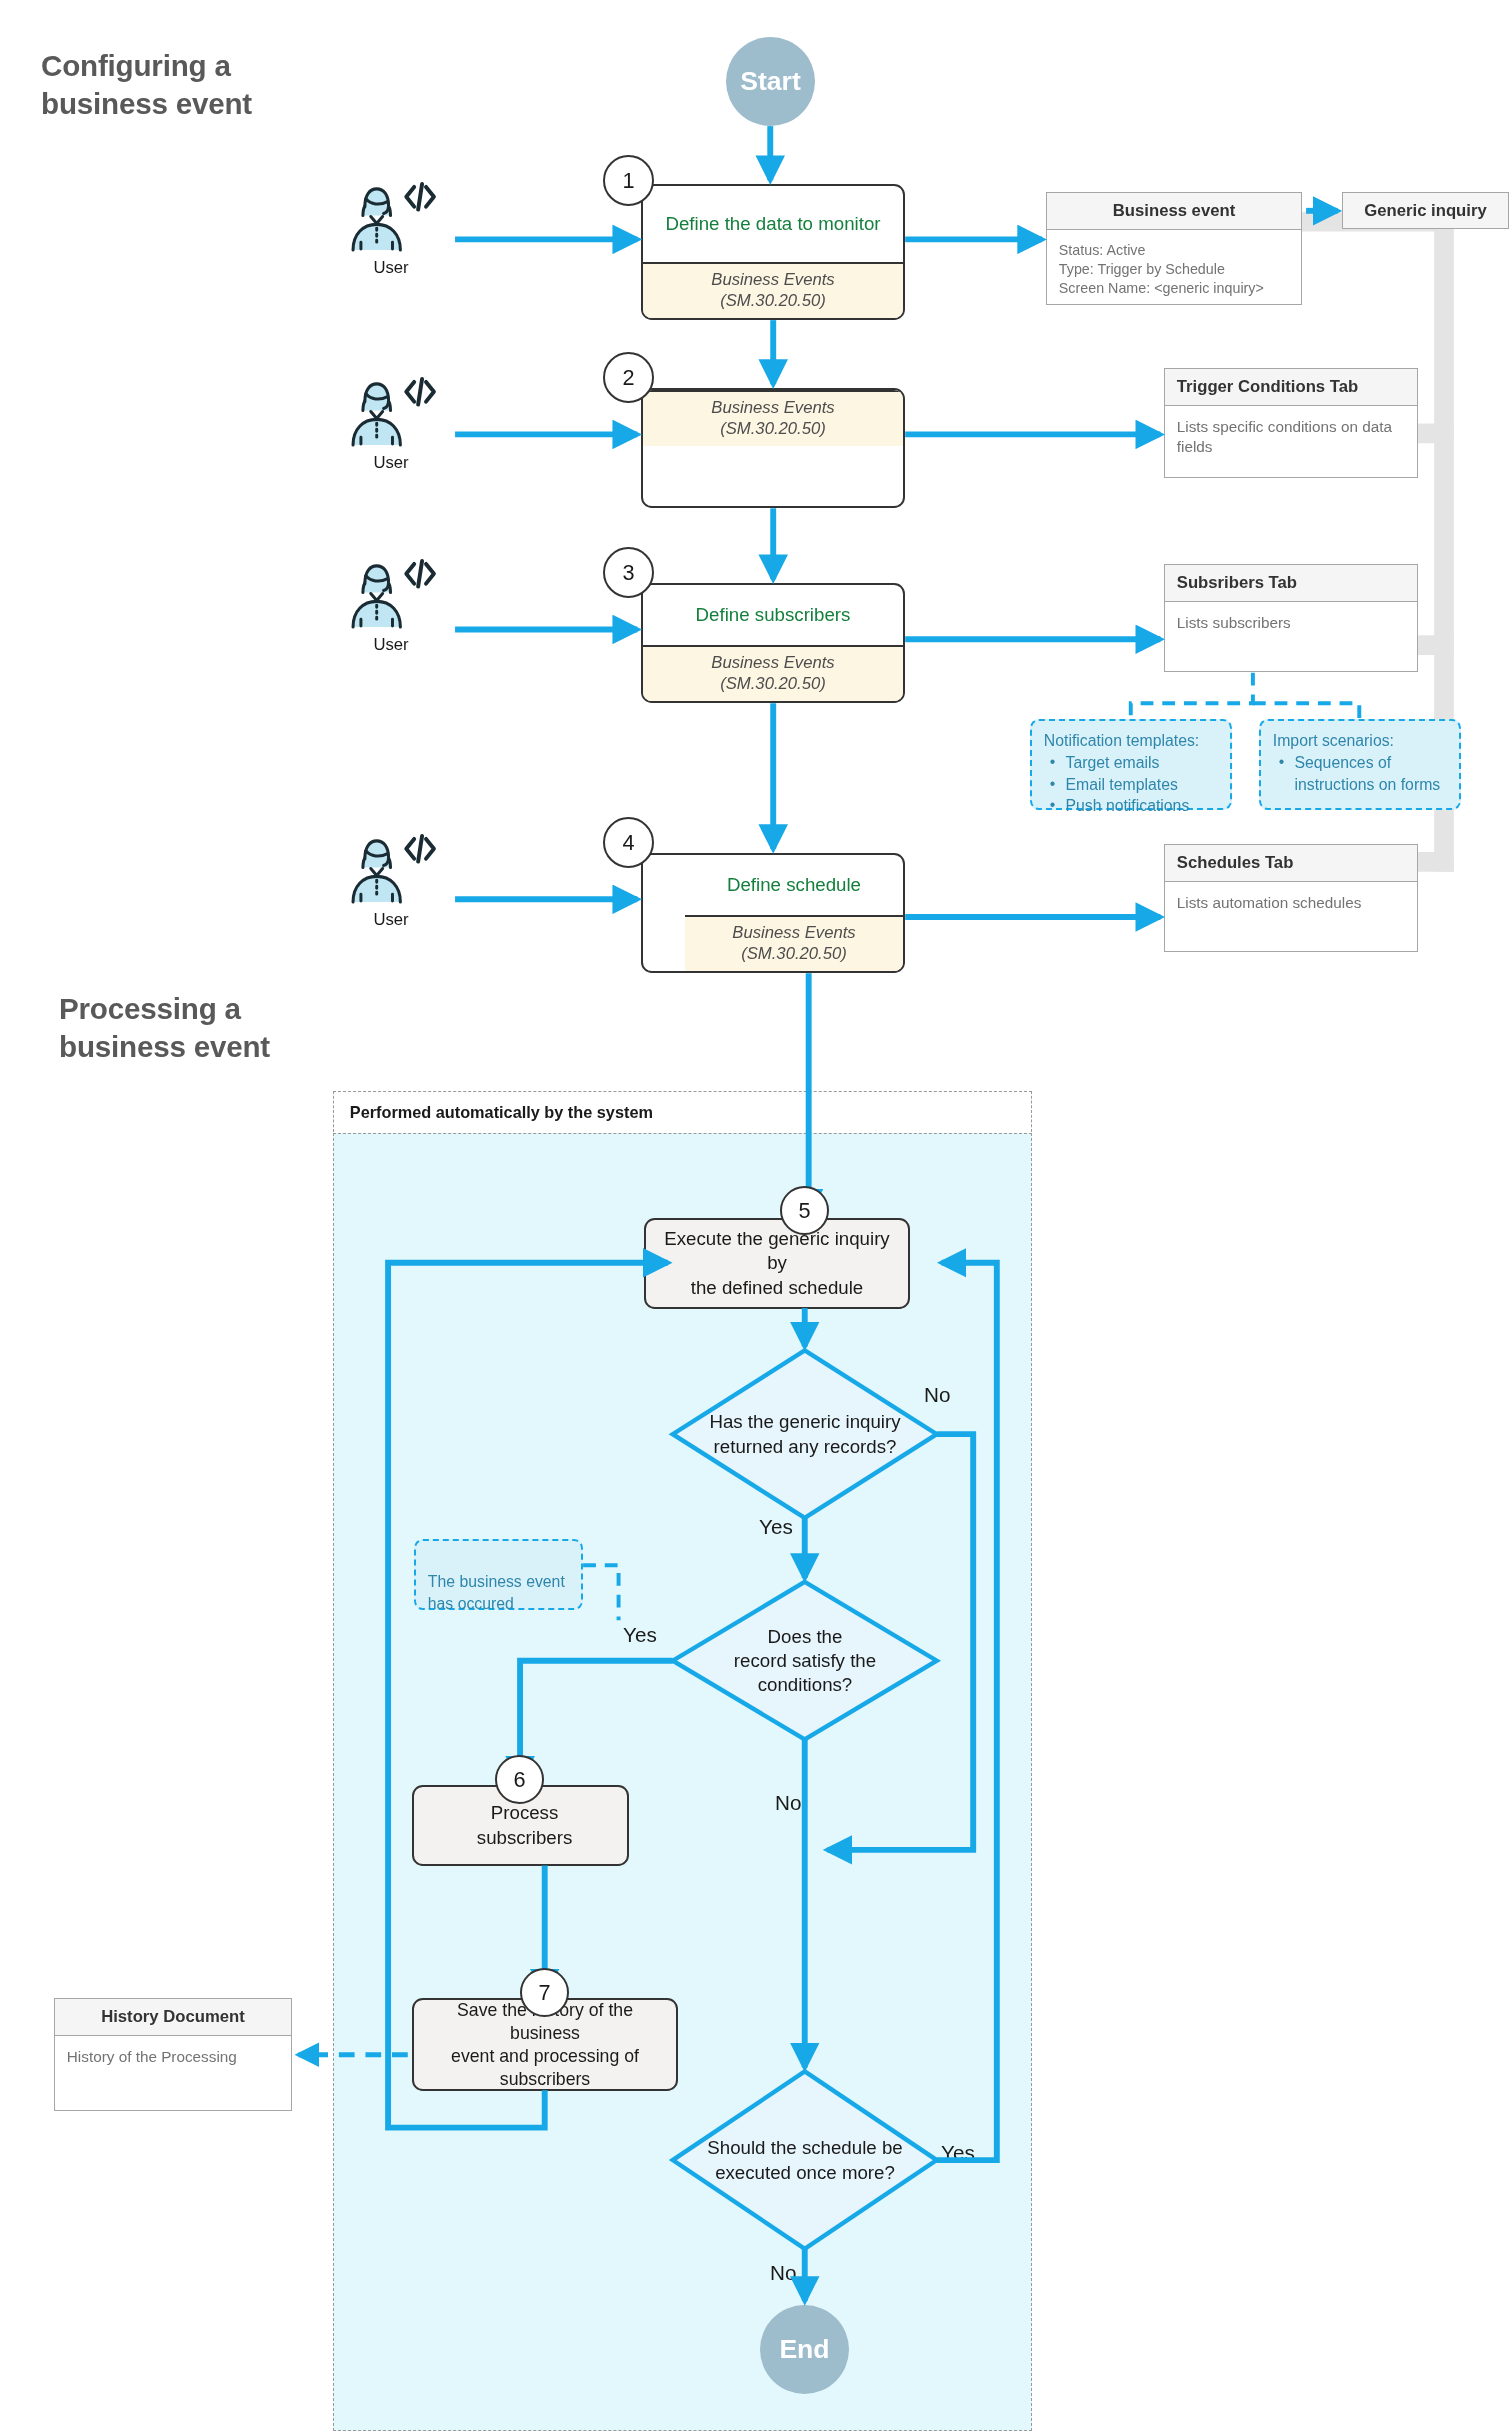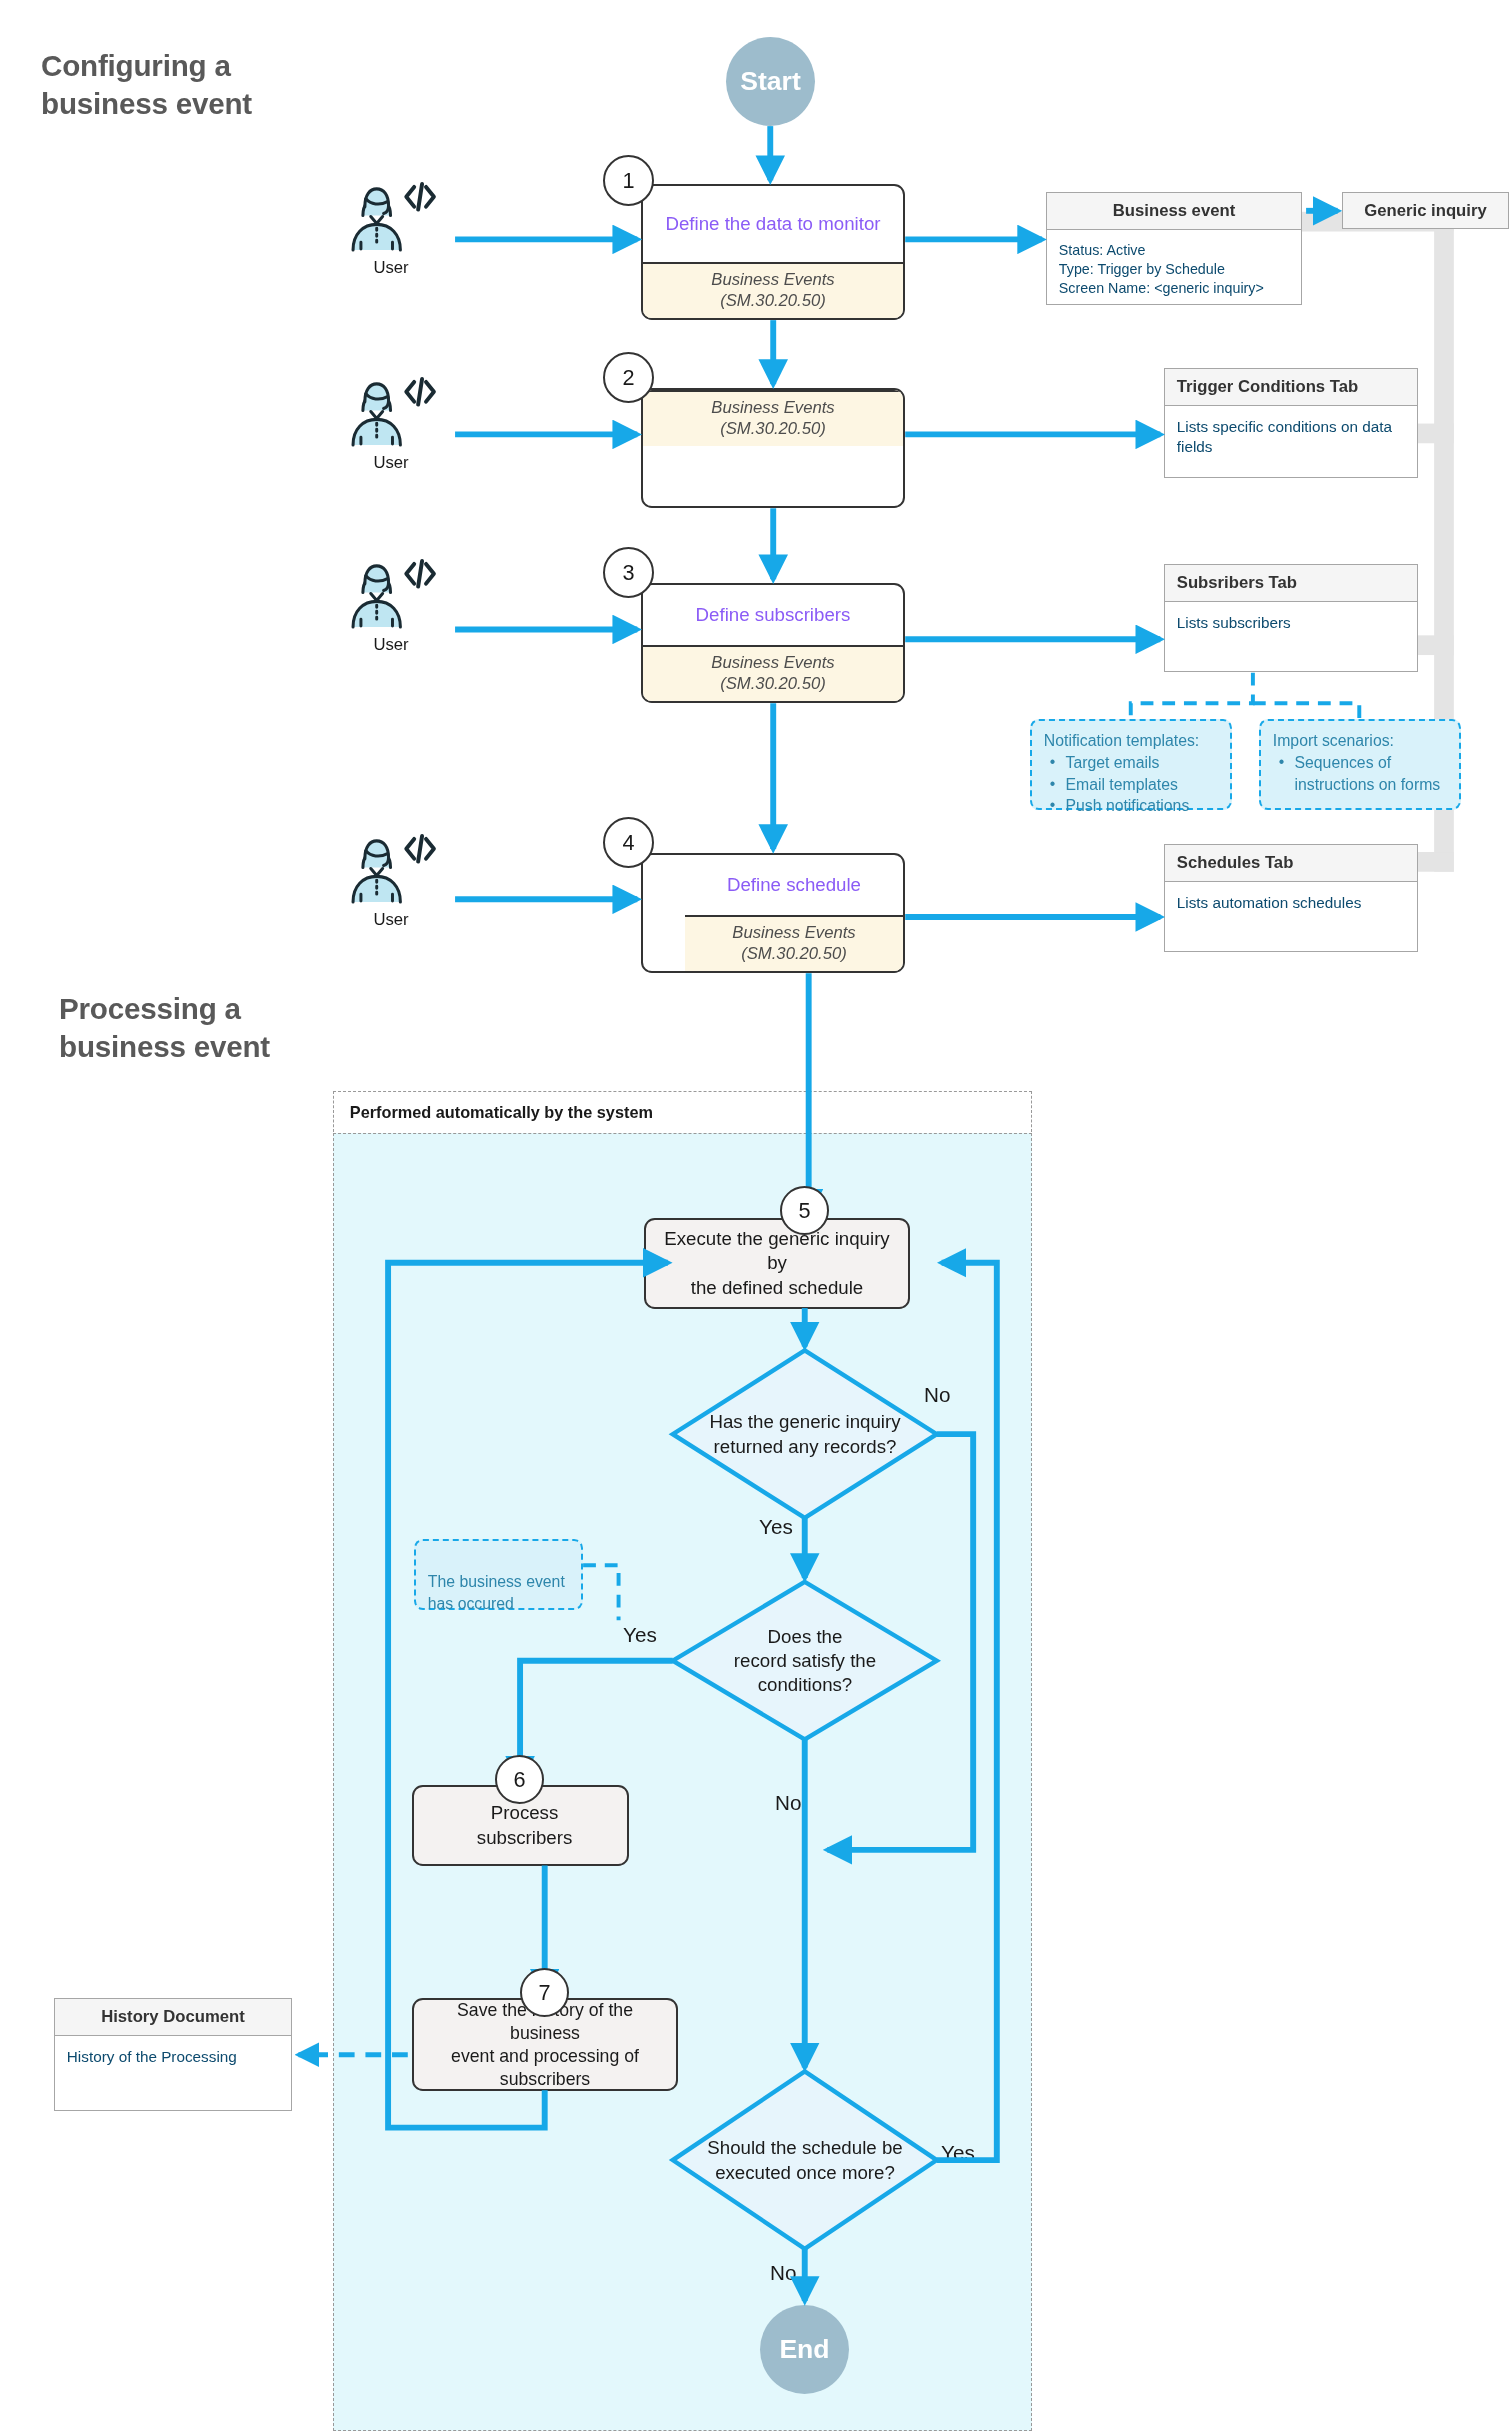--- a/index.html
+++ b/index.html
@@ -21,21 +21,21 @@
     color:#ffffff;font-size:26.6px;font-weight:bold;
   }
 
   
   .proc{
     border:2.4px solid #333333;border-radius:10.8px;background:#ffffff;
     display:flex;flex-direction:column;overflow:hidden;
   }
   .proc .body{
     flex:1;display:flex;align-items:center;justify-content:center;
-    text-align:center;font-size:18.7px;color:#8b5cf6;padding:0 5.9px;line-height:1.25;
+    text-align:center;font-size:18.7px;color:#15803d;padding:0 5.9px;line-height:1.25;
   }
   .proc .foot{
     background:#FDF6E3;border-top:2.4px solid #333333;
     text-align:center;font-style:italic;font-size:16.7px;color:#4d4d4d;
     padding:4.9px 3.9px 6.9px;line-height:1.26;white-space:pre-line;
   }
 
   
   .proc2{
     border:2.4px solid #333333;border-radius:10.8px;background:#F4F2F1;
@@ -52,21 +52,21 @@
 
   
   .card{border:1.8px solid #a6a6a6;background:#ffffff;display:flex;flex-direction:column;}
   .card .hdr{
     background:#F5F5F5;border-bottom:1.8px solid #a6a6a6;
     font-size:16.7px;font-weight:bold;color:#333333;
     padding:7.9px 11.8px;text-align:center;
   }
   .card .hdr.left{text-align:left;}
   .card .bdy{
-    flex:1;font-size:15.3px;color:#0c4a6e;padding:10.8px 11.8px;line-height:1.35;
+    flex:1;font-size:15.3px;color:#737373;padding:10.8px 11.8px;line-height:1.35;
   }
   .card .bdy.small{font-size:14.3px;}
 
   
   .chip{
     border:1.8px solid #a6a6a6;background:#F5F5F5;
     font-size:16.7px;font-weight:bold;color:#333333;
     display:flex;align-items:center;justify-content:center;text-align:center;
   }
 

